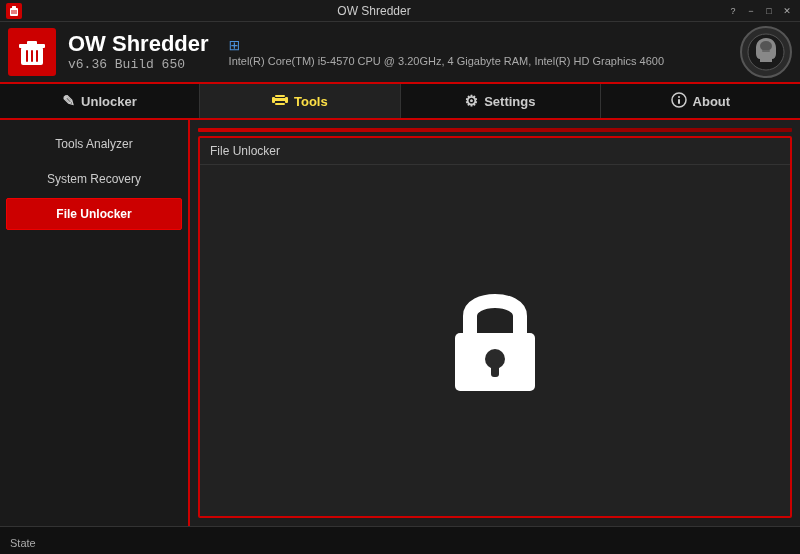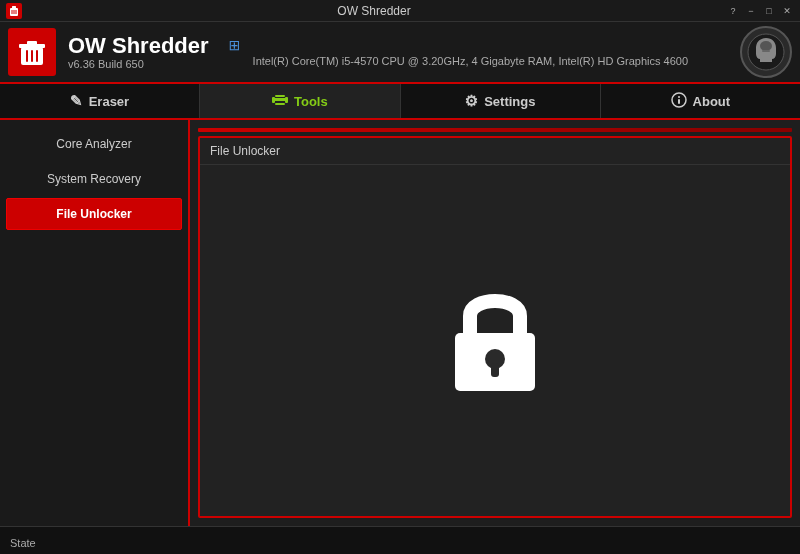--- a/index.html
+++ b/index.html
@@ -77,22 +77,23 @@
       display: flex;
       flex-direction: column;
     }
     .app-name {
       font-size: 22px;
       font-weight: bold;
       color: #fff;
       line-height: 1.1;
     }
     .app-version {
-      font-size: 11px;
+      font-size: 13px;
       color: #aaa;
+      font-family: Liberation Mono, monospace;
     }
     .app-sys-info {
       margin-left: 8px;
       display: flex;
       flex-direction: column;
       gap: 2px;
     }
     .sys-info-line1 {
       font-size: 12px;
       color: #ccc;
@@ -100,21 +101,20 @@
       align-items: center;
       gap: 4px;
     }
     .sys-info-line1 .win-icon {
       color: #4a90d9;
       font-size: 14px;
     }
     .sys-info-line2 {
       font-size: 11px;
       color: #aaa;
-      margin-left: 24px;
     }
     .app-header-logo {
       margin-left: auto;
       width: 52px;
       height: 52px;
       border-radius: 50%;
       background: #2a2a2a;
       border: 2px solid #555;
       display: flex;
       align-items: center;
@@ -137,21 +137,21 @@
       gap: 6px;
       font-size: 13px;
       font-weight: 600;
       color: #ccc;
       cursor: pointer;
       border-right: 1px solid #333;
       transition: background 0.1s;
     }
     .nav-tab:last-child { border-right: none; }
     .nav-tab.active {
-      color: #84cc16;
+      color: #fde047;
       background: #222;
       align-items: center;
     }
     .nav-tab .tab-icon {
       font-size: 15px;
     }
 
     
     .main-content {
       display: flex;
@@ -296,21 +296,21 @@
       <path d="M20 6 C14 6 10 10 10 16 L10 22 C10 25 12 27 14 27 L14 30 L26 30 L26 27 C28 27 30 25 30 22 L30 16 C30 10 26 6 20 6Z" fill="#888"></path>
       <ellipse cx="20" cy="14" rx="6" ry="5" fill="#555"></ellipse>
       <rect x="16" y="18" width="8" height="2" fill="#666" rx="1"></rect>
     </svg>
   </div>
 </div>
 
 <div class="nav-bar">
   <div class="nav-tab">
     <span class="tab-icon">✎</span>
-    <span>Eraser</span>
+    <span>Unlocker</span>
   </div>
   <div class="nav-tab active">
     <span class="tab-icon">
       <svg width="16" height="16" viewBox="0 0 16 16" fill="currentColor">
         <rect x="1" y="6" width="14" height="3" rx="1"></rect>
         <rect x="3" y="3" width="10" height="2" rx="1"></rect>
         <rect x="3" y="11" width="10" height="2" rx="1"></rect>
         <rect x="0" y="5" width="3" height="6" rx="1"></rect>
         <rect x="13" y="5" width="3" height="6" rx="1"></rect>
       </svg>
@@ -329,21 +329,21 @@
         <rect x="7" y="7" width="2" height="5" rx="1" fill="currentColor"></rect>
       </svg>
     </span>
     <span>About</span>
   </div>
 </div>
 
 <div class="main-content">
 
   <div class="sidebar">
-    <div class="sidebar-item">Core Analyzer</div>
+    <div class="sidebar-item">Tools Analyzer</div>
     <div class="sidebar-item">System Recovery</div>
     <div class="sidebar-item active">File Unlocker</div>
   </div>
 
   <div class="content-panel">
     <div class="content-top-border"></div>
     <div class="content-inner">
       <div class="content-inner-title">File Unlocker</div>
       <div class="content-inner-body">
         <div class="lock-icon-wrap">

